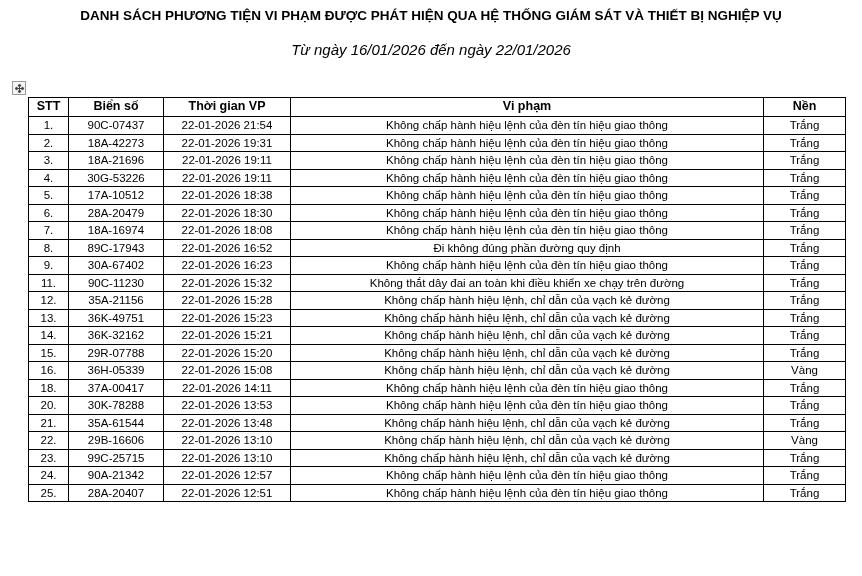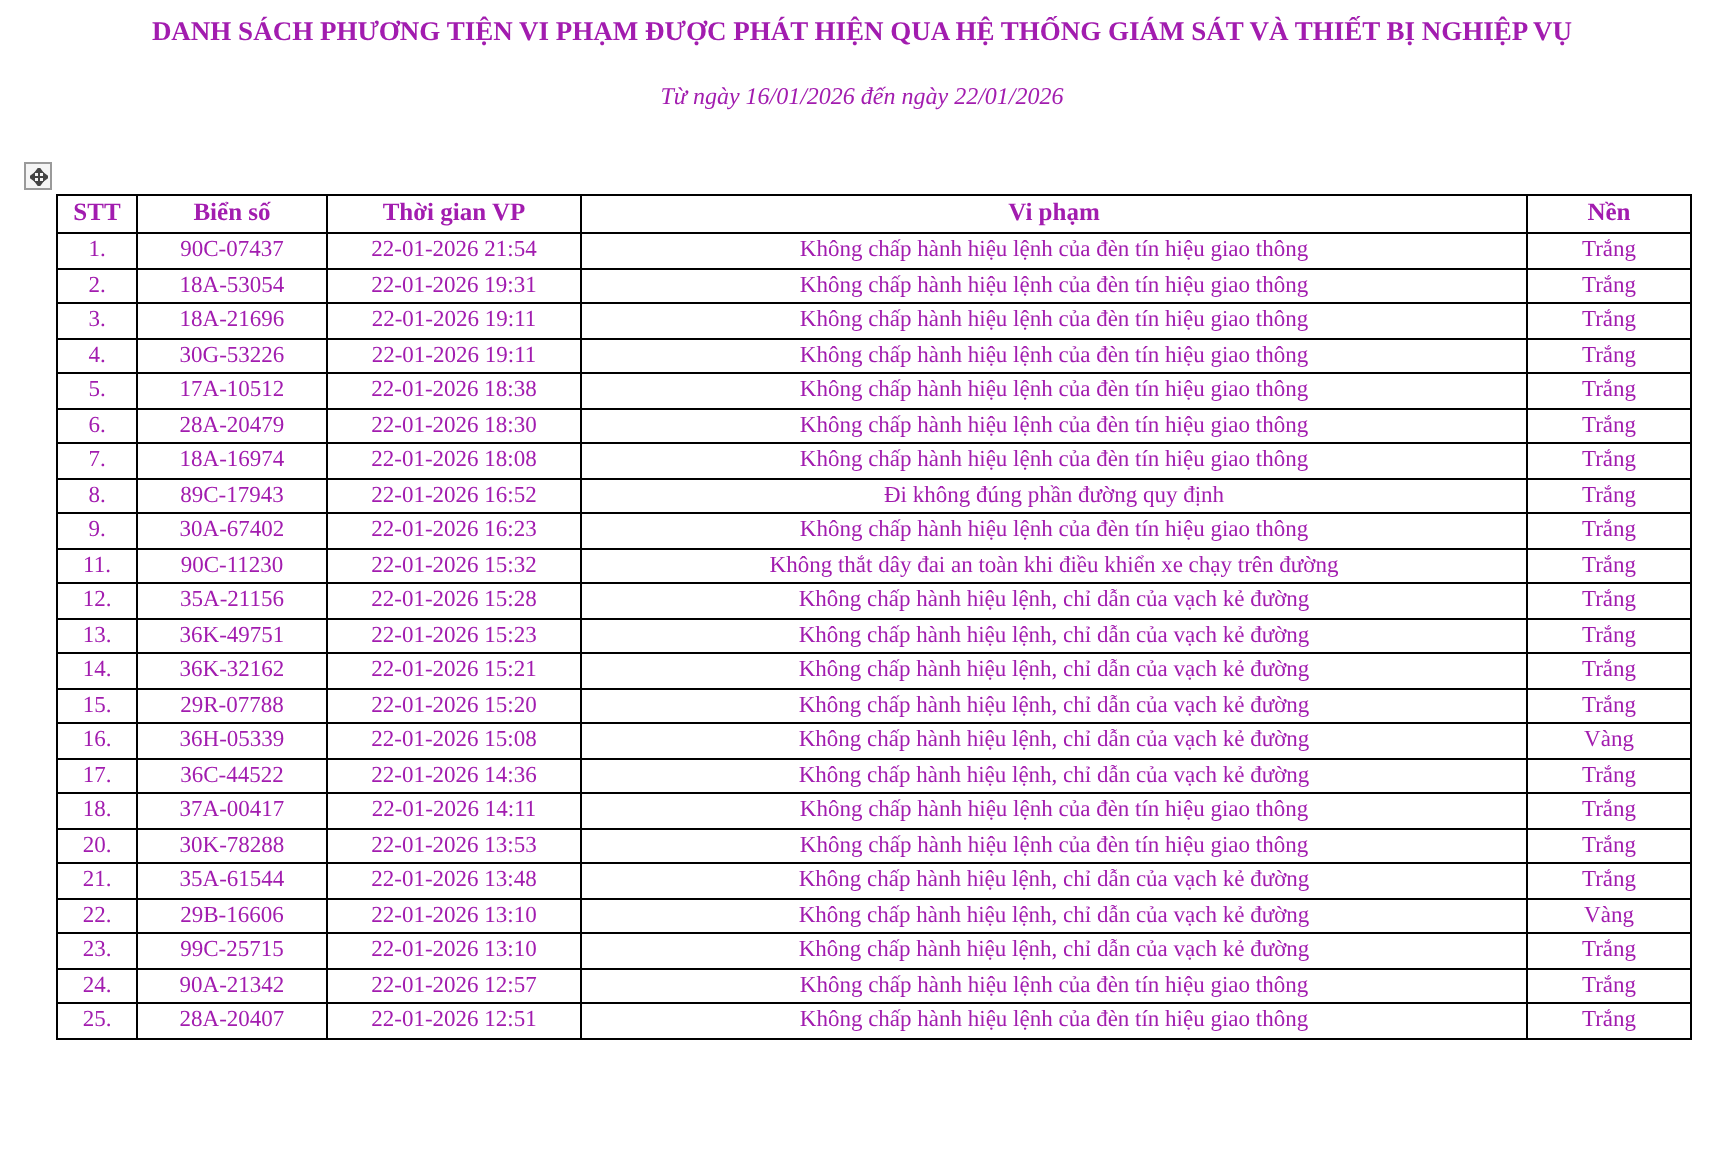--- a/index.html
+++ b/index.html
@@ -2,42 +2,42 @@
 <html><head>
 <meta charset="utf-8">
 <style>
   * { margin: 0; padding: 0; box-sizing: border-box; }
   html, body { background: #fff; }
   .page {
     position: relative;
     width: 862px;
     height: 576px;
     background: #ffffff;
-    font-family: Liberation Serif, serif;
-    color: #a21caf;
+    font-family: Liberation Sans, sans-serif;
+    color: #000000;
     overflow: hidden;
   }
   .doc-title {
     position: absolute;
     top: 8px;
     left: 30px;
     right: 30px;
     text-align: center;
     font-weight: bold;
     font-size: 13.5px;
     line-height: 1.15;
   }
   .doc-subtitle {
     position: absolute;
     top: 41px;
     left: 0;
     right: 0;
     text-align: center;
     font-style: italic;
-    font-size: 12px;
+    font-size: 15px;
   }
   .move-handle {
     position: absolute;
     left: 12px;
     top: 81px;
     width: 14px;
     height: 14px;
     border: 1px solid #9a9a9a;
     background: #f5f5f5;
     display: flex;
@@ -121,21 +121,21 @@
     <tbody>
         <tr>
           <td>1.</td>
           <td>90C-07437</td>
           <td>22-01-2026 21:54</td>
           <td>Không chấp hành hiệu lệnh của đèn tín hiệu giao thông</td>
           <td>Trắng</td>
         </tr>
         <tr>
           <td>2.</td>
-          <td>18A-53054</td>
+          <td>18A-42273</td>
           <td>22-01-2026 19:31</td>
           <td>Không chấp hành hiệu lệnh của đèn tín hiệu giao thông</td>
           <td>Trắng</td>
         </tr>
         <tr>
           <td>3.</td>
           <td>18A-21696</td>
           <td>22-01-2026 19:11</td>
           <td>Không chấp hành hiệu lệnh của đèn tín hiệu giao thông</td>
           <td>Trắng</td>
@@ -218,27 +218,20 @@
           <td>Trắng</td>
         </tr>
         <tr>
           <td>16.</td>
           <td>36H-05339</td>
           <td>22-01-2026 15:08</td>
           <td>Không chấp hành hiệu lệnh, chỉ dẫn của vạch kẻ đường</td>
           <td>Vàng</td>
         </tr>
         <tr>
-          <td>17.</td>
-          <td>36C-44522</td>
-          <td>22-01-2026 14:36</td>
-          <td>Không chấp hành hiệu lệnh, chỉ dẫn của vạch kẻ đường</td>
-          <td>Trắng</td>
-        </tr>
-        <tr>
           <td>18.</td>
           <td>37A-00417</td>
           <td>22-01-2026 14:11</td>
           <td>Không chấp hành hiệu lệnh của đèn tín hiệu giao thông</td>
           <td>Trắng</td>
         </tr>
         <tr>
           <td>20.</td>
           <td>30K-78288</td>
           <td>22-01-2026 13:53</td>

